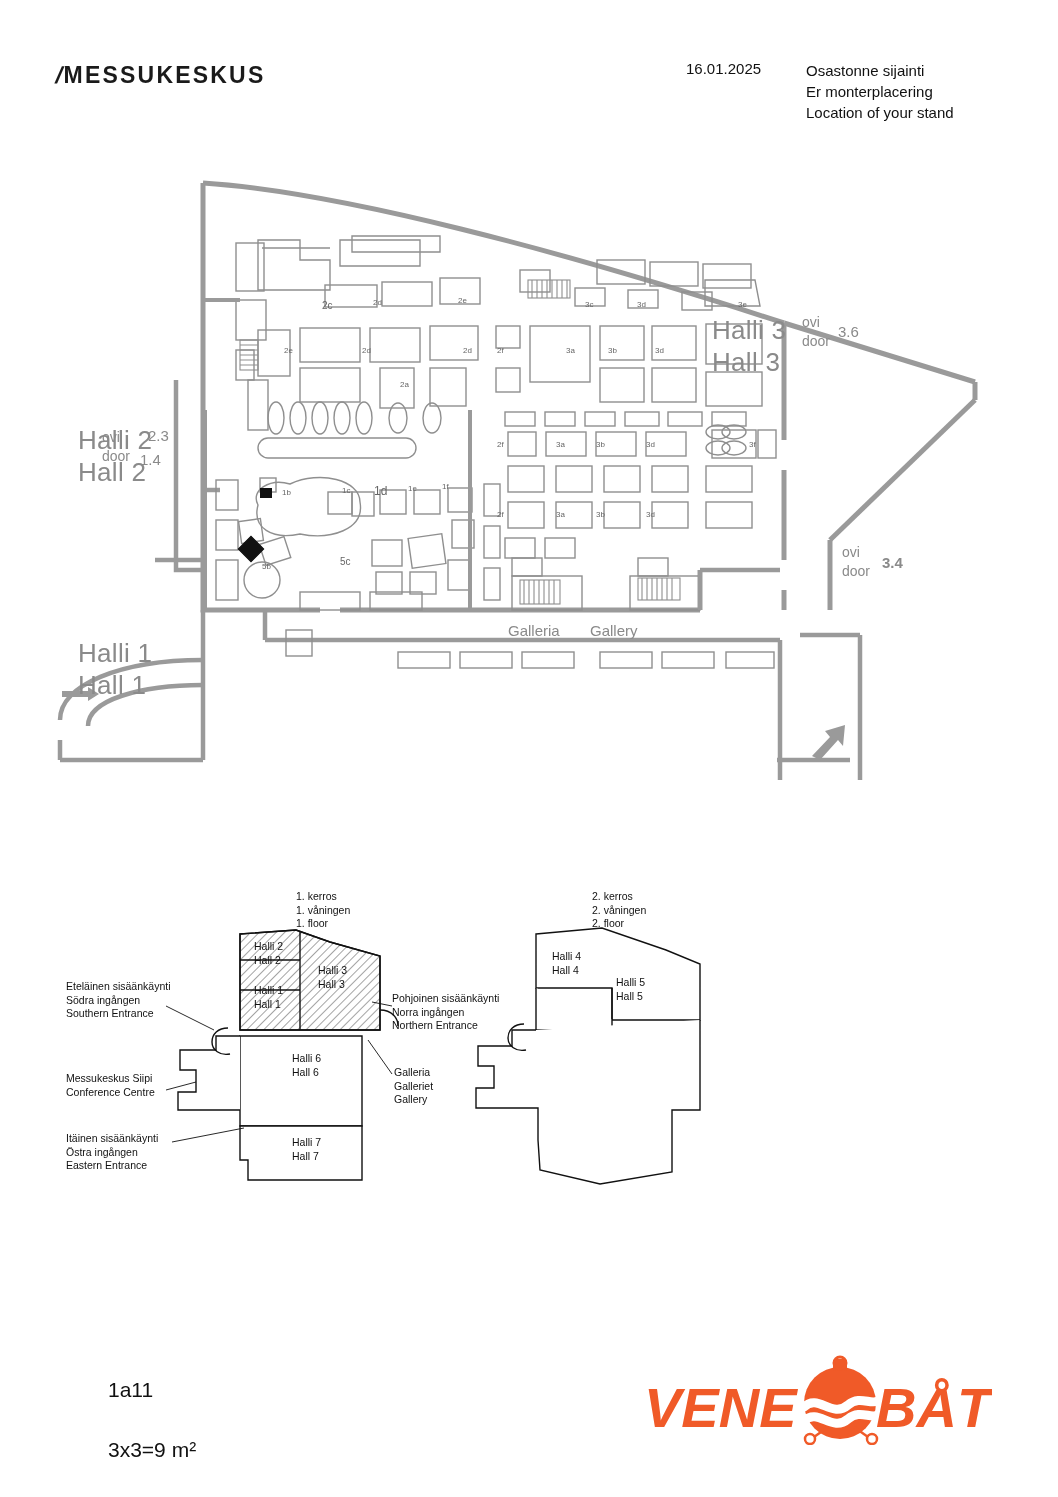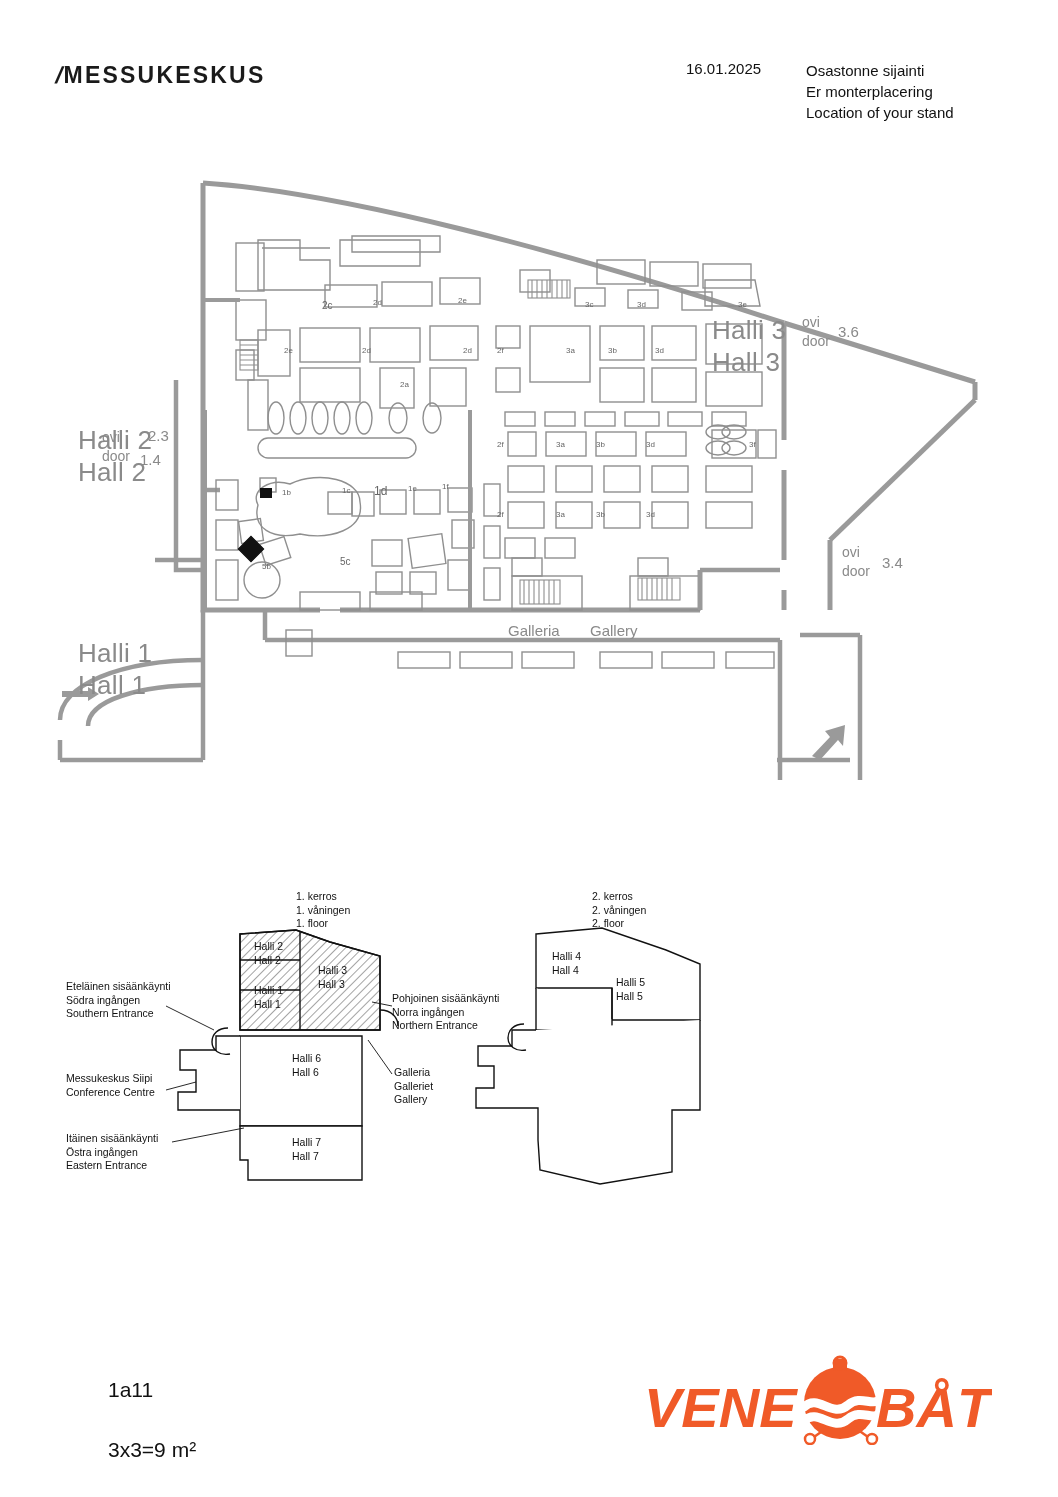--- a/index.html
+++ b/index.html
@@ -349,21 +349,21 @@
 door</div>
     <div class="door-num" style="left:838px; top:183px;">3.6</div>
 
     <div class="door-label" style="left:102px; top:288px; white-space:pre-line;">ovi
 door</div>
     <div class="door-num" style="left:140px; top:287px;margin-left:8px;">2.3</div>
     <div class="door-num" style="left:140px; top:311px;">1.4</div>
 
     <div class="door-label" style="left:842px; top:403px; white-space:pre-line;">ovi
 door</div>
-    <div class="door-num" style="left:882px; top:414px;">3.4</div>
+    <div class="door-num" style="left:882px; top:414px;font-weight:bold;">3.4</div>
 
     <div class="galleria-label" style="left:508px; top:482px;">Galleria</div>
     <div class="galleria-label" style="left:590px; top:482px;">Gallery</div>
 
     <div style="position:absolute;left:322px;top:160px;font-size:10px;color:#666;">2c</div>
     <div style="position:absolute;left:373px;top:158px;font-size:8px;color:#666;">2d</div>
     <div style="position:absolute;left:458px;top:156px;font-size:8px;color:#666;">2e</div>
     <div style="position:absolute;left:585px;top:160px;font-size:8px;color:#666;">3c</div>
     <div style="position:absolute;left:637px;top:160px;font-size:8px;color:#666;">3d</div>
     <div style="position:absolute;left:690px;top:160px;font-size:8px;color:#666;margin-left:48px;">3e</div>

